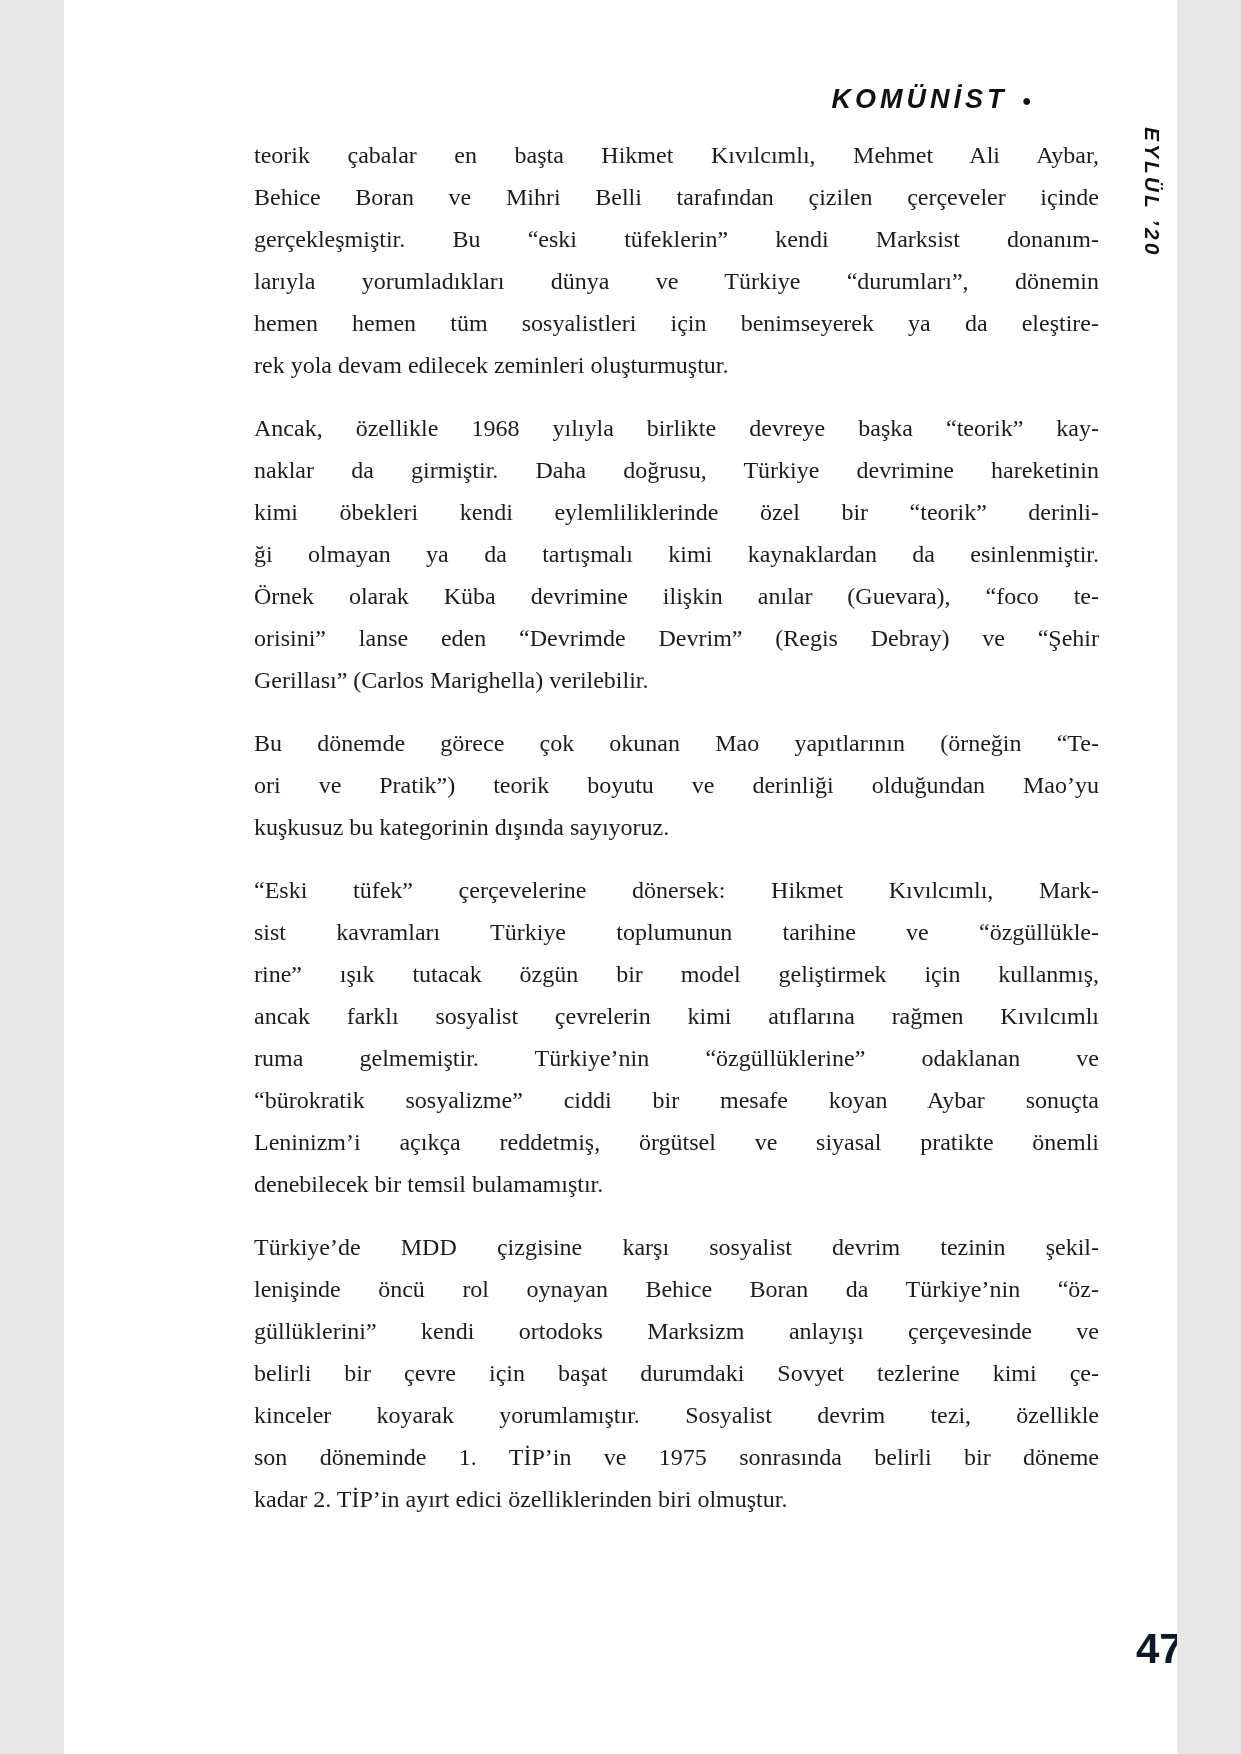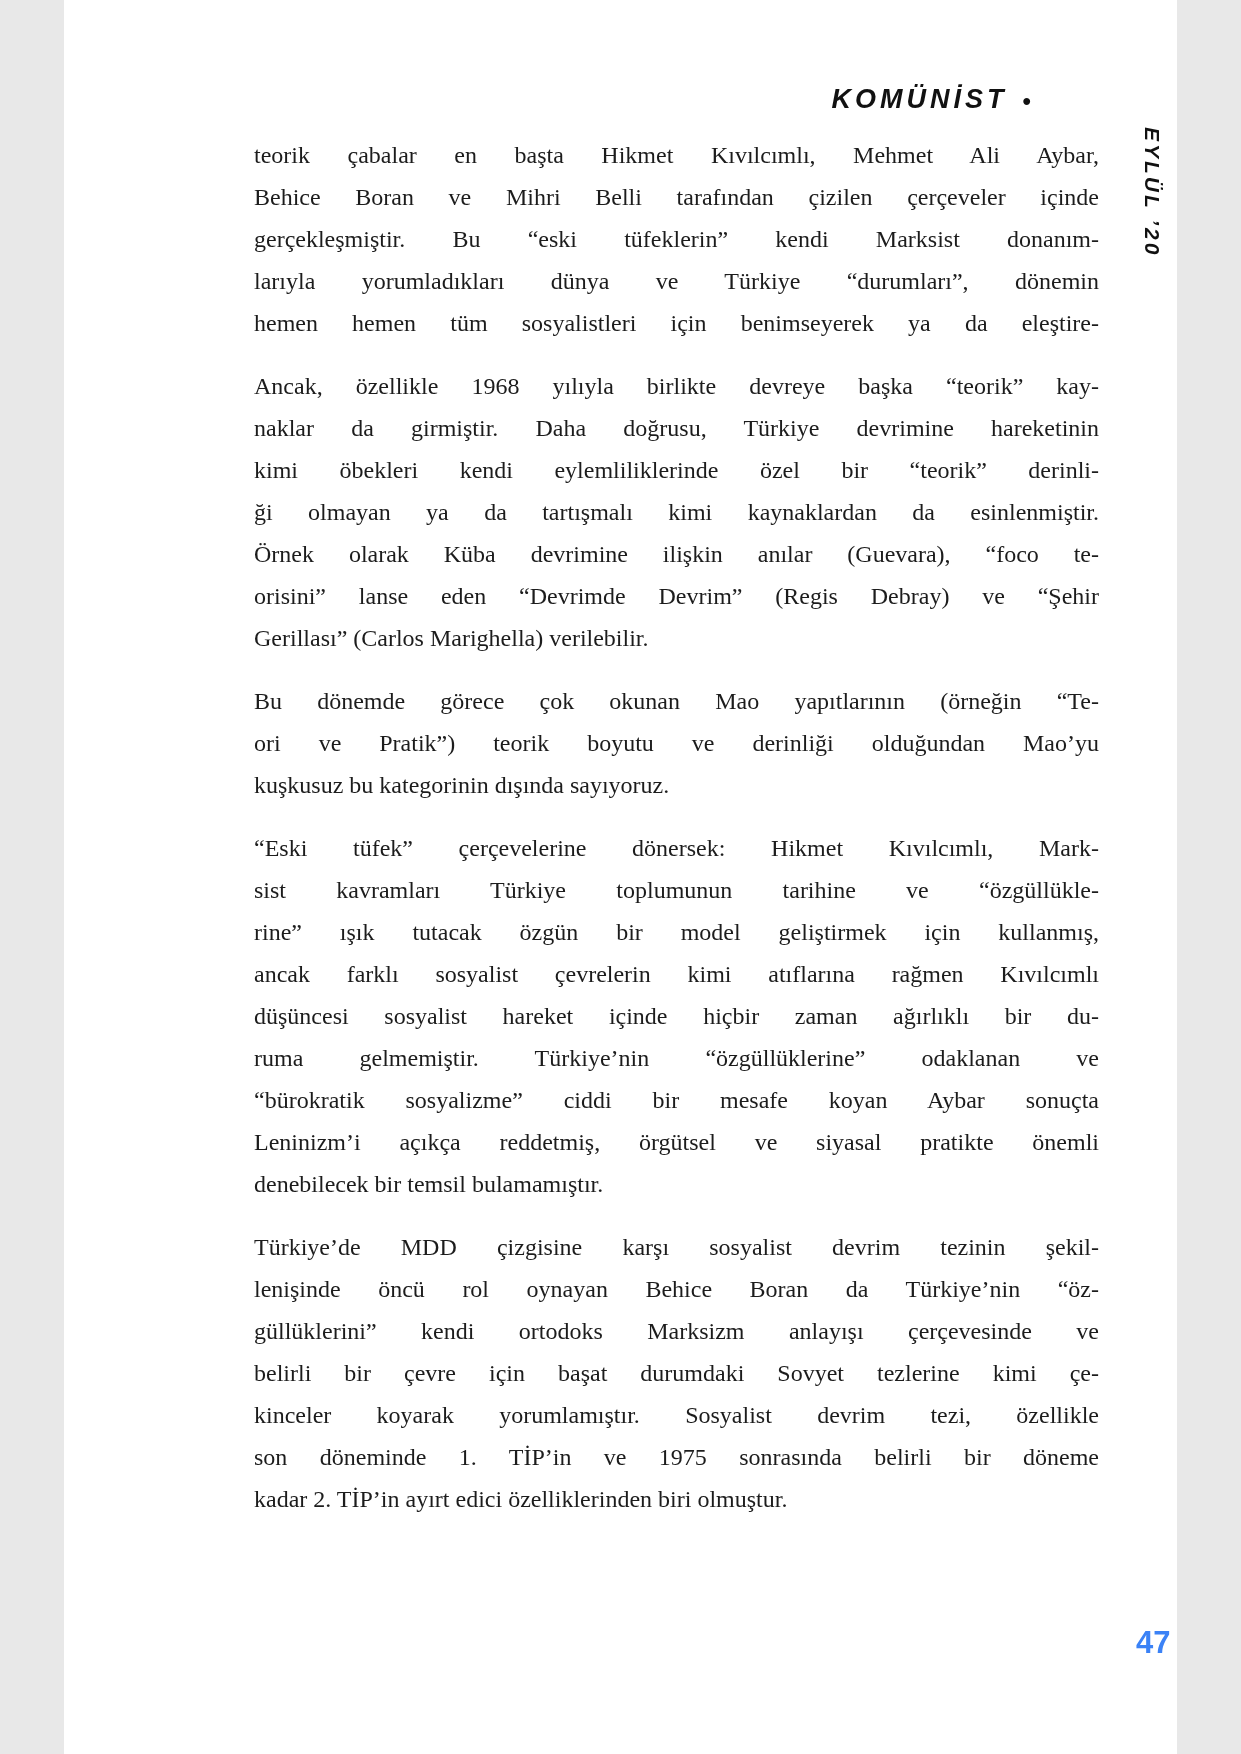--- a/index.html
+++ b/index.html
@@ -73,22 +73,22 @@
   }
   .line.last {
     text-align-last: left;
   }
   .page-number {
     position: absolute;
     top: 1625px;
     left: 1072px;
     font-family: "Liberation Sans", sans-serif;
     font-weight: bold;
-    font-size: 31px;
-    color: #3b82f6;
+    font-size: 42px;
+    color: #0f172a;
   }
 </style>
 </head>
 <body>
 
 <div class="page">
 
   <div class="running-head">
     <span>KOMÜNİST</span>
     <span class="bullet">•</span>
@@ -96,41 +96,41 @@
 
   <div class="issue-label">EYLÜL ’20</div>
 
   <main class="body-text">
       <div class="para">
         <div class="line">teorik çabalar en başta Hikmet Kıvılcımlı, Mehmet Ali Aybar,</div>
         <div class="line">Behice Boran ve Mihri Belli tarafından çizilen çerçeveler içinde</div>
         <div class="line">gerçekleşmiştir. Bu “eski tüfeklerin” kendi Marksist donanım-</div>
         <div class="line">larıyla yorumladıkları dünya ve Türkiye “durumları”, dönemin</div>
         <div class="line">hemen hemen tüm sosyalistleri için benimseyerek ya da eleştire-</div>
+        <div class="line last">rek yola devam edilecek zeminleri oluşturmuştur.</div>
       </div>
       <div class="para">
         <div class="line">Ancak, özellikle 1968 yılıyla birlikte devreye başka “teorik” kay-</div>
         <div class="line">naklar da girmiştir. Daha doğrusu, Türkiye devrimine hareketinin</div>
         <div class="line">kimi öbekleri kendi eylemliliklerinde özel bir “teorik” derinli-</div>
         <div class="line">ği olmayan ya da tartışmalı kimi kaynaklardan da esinlenmiştir.</div>
         <div class="line">Örnek olarak Küba devrimine ilişkin anılar (Guevara), “foco te-</div>
         <div class="line">orisini” lanse eden “Devrimde Devrim” (Regis Debray) ve “Şehir</div>
         <div class="line last">Gerillası” (Carlos Marighella) verilebilir.</div>
       </div>
       <div class="para">
         <div class="line">Bu dönemde görece çok okunan Mao yapıtlarının (örneğin “Te-</div>
         <div class="line">ori ve Pratik”) teorik boyutu ve derinliği olduğundan Mao’yu</div>
         <div class="line last">kuşkusuz bu kategorinin dışında sayıyoruz.</div>
       </div>
       <div class="para">
         <div class="line">“Eski tüfek” çerçevelerine dönersek: Hikmet Kıvılcımlı, Mark-</div>
         <div class="line">sist kavramları Türkiye toplumunun tarihine ve “özgüllükle-</div>
         <div class="line">rine” ışık tutacak özgün bir model geliştirmek için kullanmış,</div>
         <div class="line">ancak farklı sosyalist çevrelerin kimi atıflarına rağmen Kıvılcımlı</div>
-        <div class="line">düşüncesi sosyalist hareket içinde hiçbir zaman ağırlıklı bir du-</div>
         <div class="line">ruma gelmemiştir. Türkiye’nin “özgüllüklerine” odaklanan ve</div>
         <div class="line">“bürokratik sosyalizme” ciddi bir mesafe koyan Aybar sonuçta</div>
         <div class="line">Leninizm’i açıkça reddetmiş, örgütsel ve siyasal pratikte önemli</div>
         <div class="line last">denebilecek bir temsil bulamamıştır.</div>
       </div>
       <div class="para">
         <div class="line">Türkiye’de MDD çizgisine karşı sosyalist devrim tezinin şekil-</div>
         <div class="line">lenişinde öncü rol oynayan Behice Boran da Türkiye’nin “öz-</div>
         <div class="line">güllüklerini” kendi ortodoks Marksizm anlayışı çerçevesinde ve</div>
         <div class="line">belirli bir çevre için başat durumdaki Sovyet tezlerine kimi çe-</div>

